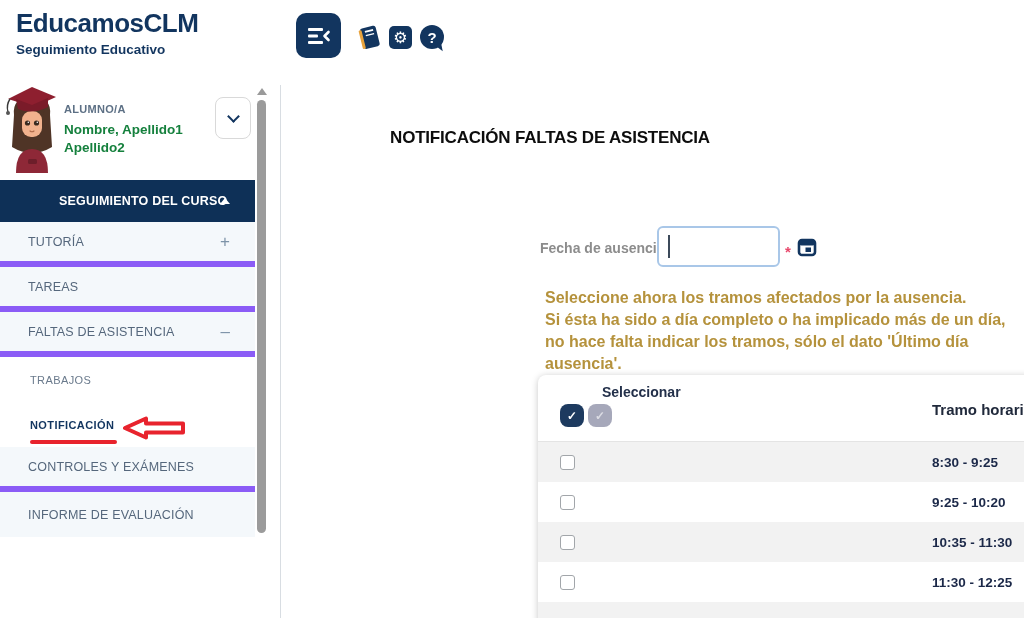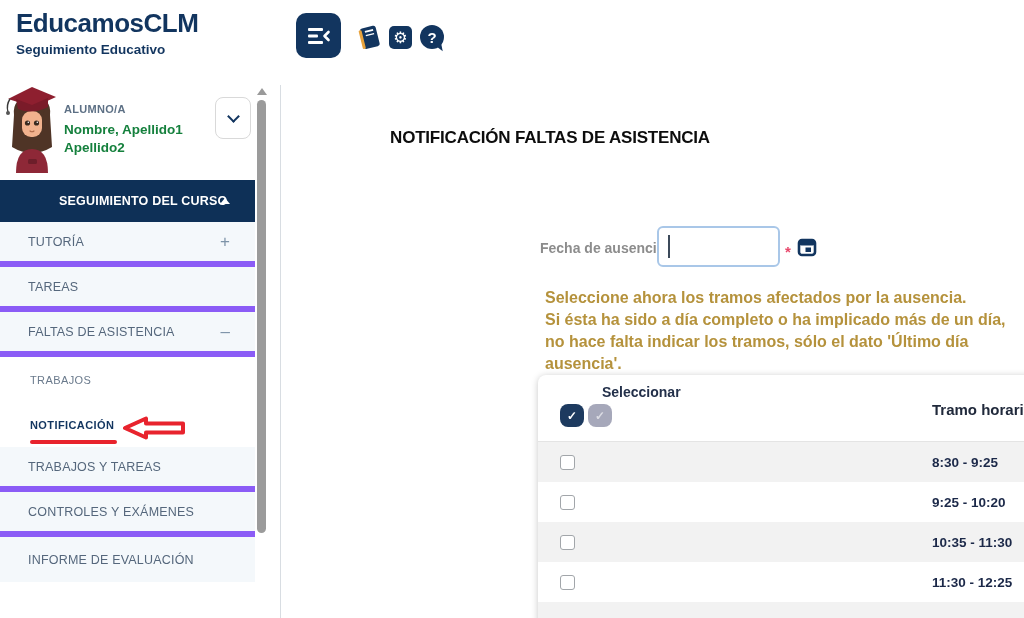--- a/index.html
+++ b/index.html
@@ -220,23 +220,20 @@
       <span class="mi-label">TRABAJOS</span>
     </div>
     <div class="mi mi-sub2 sel">
       <span class="mi-label">NOTIFICACIÓN</span>
       <div class="red-underline"></div>
       <svg class="annot-arrow" width="64" height="24" viewBox="0 0 64 24">
         <polygon points="3,12 24,2.5 24,7.5 61,7.5 61,16.5 24,16.5 24,21.5" fill="#ffffff" stroke="#e8232d" stroke-width="4" stroke-linejoin="round"></polygon>
       </svg>
     </div>
     <div class="mi mi-sub">
-      <span class="mi-label">TRABAJOS Y TAREAS</span>
-    </div>
-    <div class="mi mi-sub">
       <span class="mi-label">CONTROLES Y EXÁMENES</span>
     </div>
     <div class="mi mi-sub mi-cut">
       <span class="mi-label">INFORME DE EVALUACIÓN</span>
     </div>
   </div>
 </div>
 
 <div class="sb-scroll-arrow"></div>
 <div class="sb-scroll-thumb"></div>

